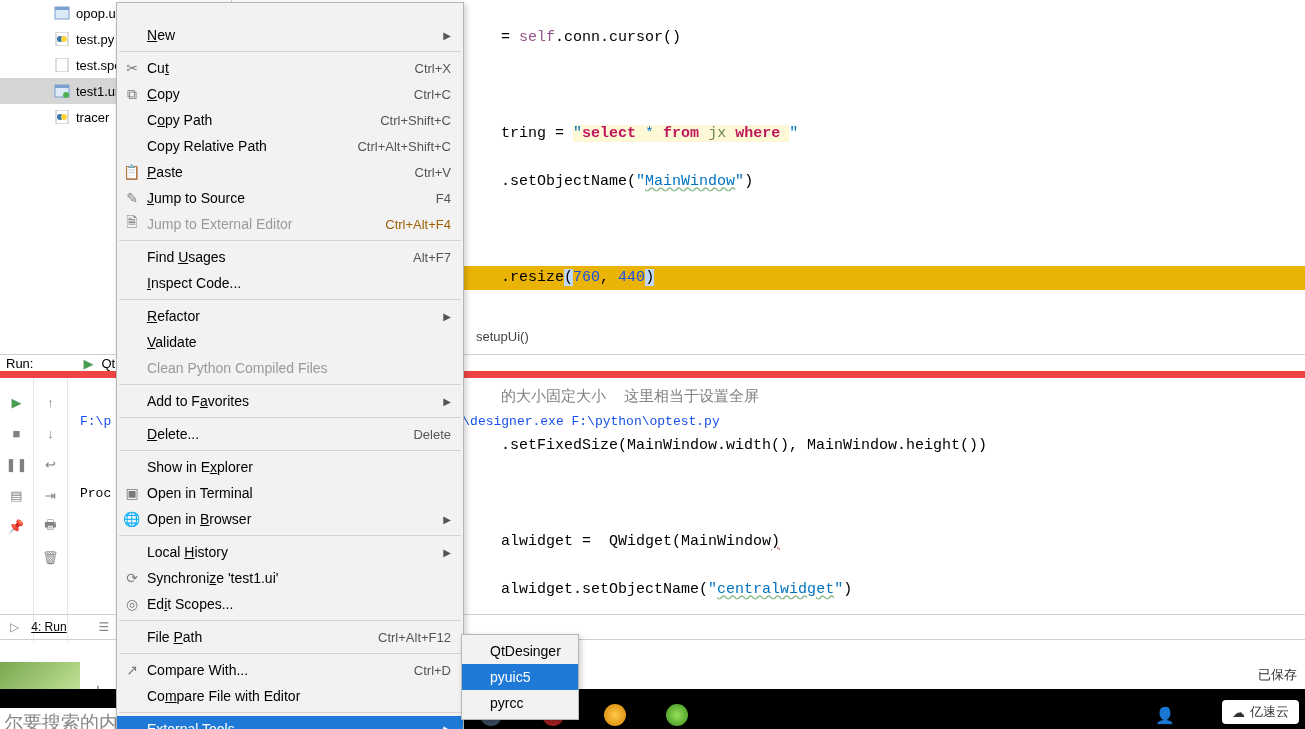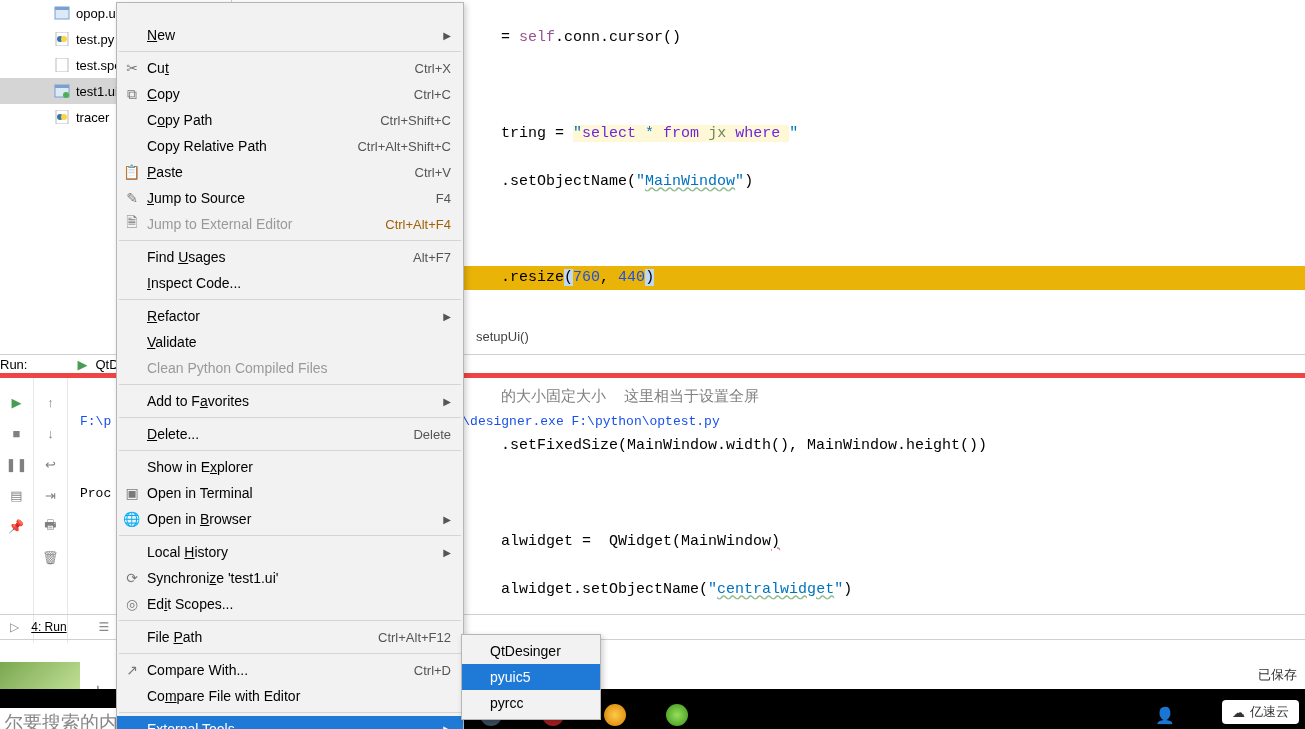--- a/index.html
+++ b/index.html
@@ -46,21 +46,21 @@
     white-space: pre;
     padding-left: 8px;
     padding-top: 2px;
   }
   .editor .line { height: 24px; }
   .bg-yellow { background: #fff8d6; display: inline; }
   .bg-sel { background: #bfd8f5; display: inline; }
   .bg-lineyellow { background: #eab308; display: inline-block; width: 100%; }
   .str-green { color: #6a8759; }
   .str-blue { color: #0073bf; }
-  .str-boldblue { color: #6d28d9; font-weight: normal; }
+  .str-boldblue { color: #be185d; font-weight: bold; }
   .num-blue { color: #1750eb; }
   .self { color: #94558d; }
   .wavyunder { text-decoration: underline wavy #8fbc8f; }
   .wavy-red { text-decoration: underline wavy #d08080; }
   .cmt { color: #808080; }
   
   .breadcrumb {
     position: absolute;
     left: 466px;
     top: 324px;
@@ -71,25 +71,25 @@
     color: #444;
     padding-left: 10px;
   }
   
   .run-bar {
     position: absolute;
     left: 0; top: 354px;
     right: 0;
     height: 24px;
     border-top: 1px solid #d0d0d0;
-    border-bottom: 5px solid #ef4444;
-    display: flex;
-    align-items: center;
-    font-size: 13px;
-    padding-left: 0;
+    border-bottom: 7px solid #ef4444;
+    display: flex;
+    align-items: center;
+    font-size: 13px;
+    padding-left: 6px;
     gap: 8px;
   }
   .run-play { color: #499c54; }
   .run-gutter {
     position: absolute;
     left: 0; top: 378px;
     width: 34px;
     bottom: 86px;
     border-right: 1px solid #e8e8e8;
     display: flex;
@@ -245,21 +245,21 @@
     left: 6px;
     width: 18px; height: 18px;
     color: #7a7a7a;
     display:flex;align-items:center;justify-content:center;
   }
   .ctx-item .ul { text-decoration: underline; }
   
   .submenu {
     position: absolute;
     left: 461px; top: 634px;
-    width: 140px;
+    width: 118px;
     background: #f2f2f2;
     border: 1px solid #b6b6b6;
     box-shadow: 2px 2px 6px rgba(0,0,0,0.2);
     z-index: 101;
     padding: 3px 0;
   }
   .submenu .ctx-item { padding-left: 28px; }
 </style>
 </head>
 <body>

